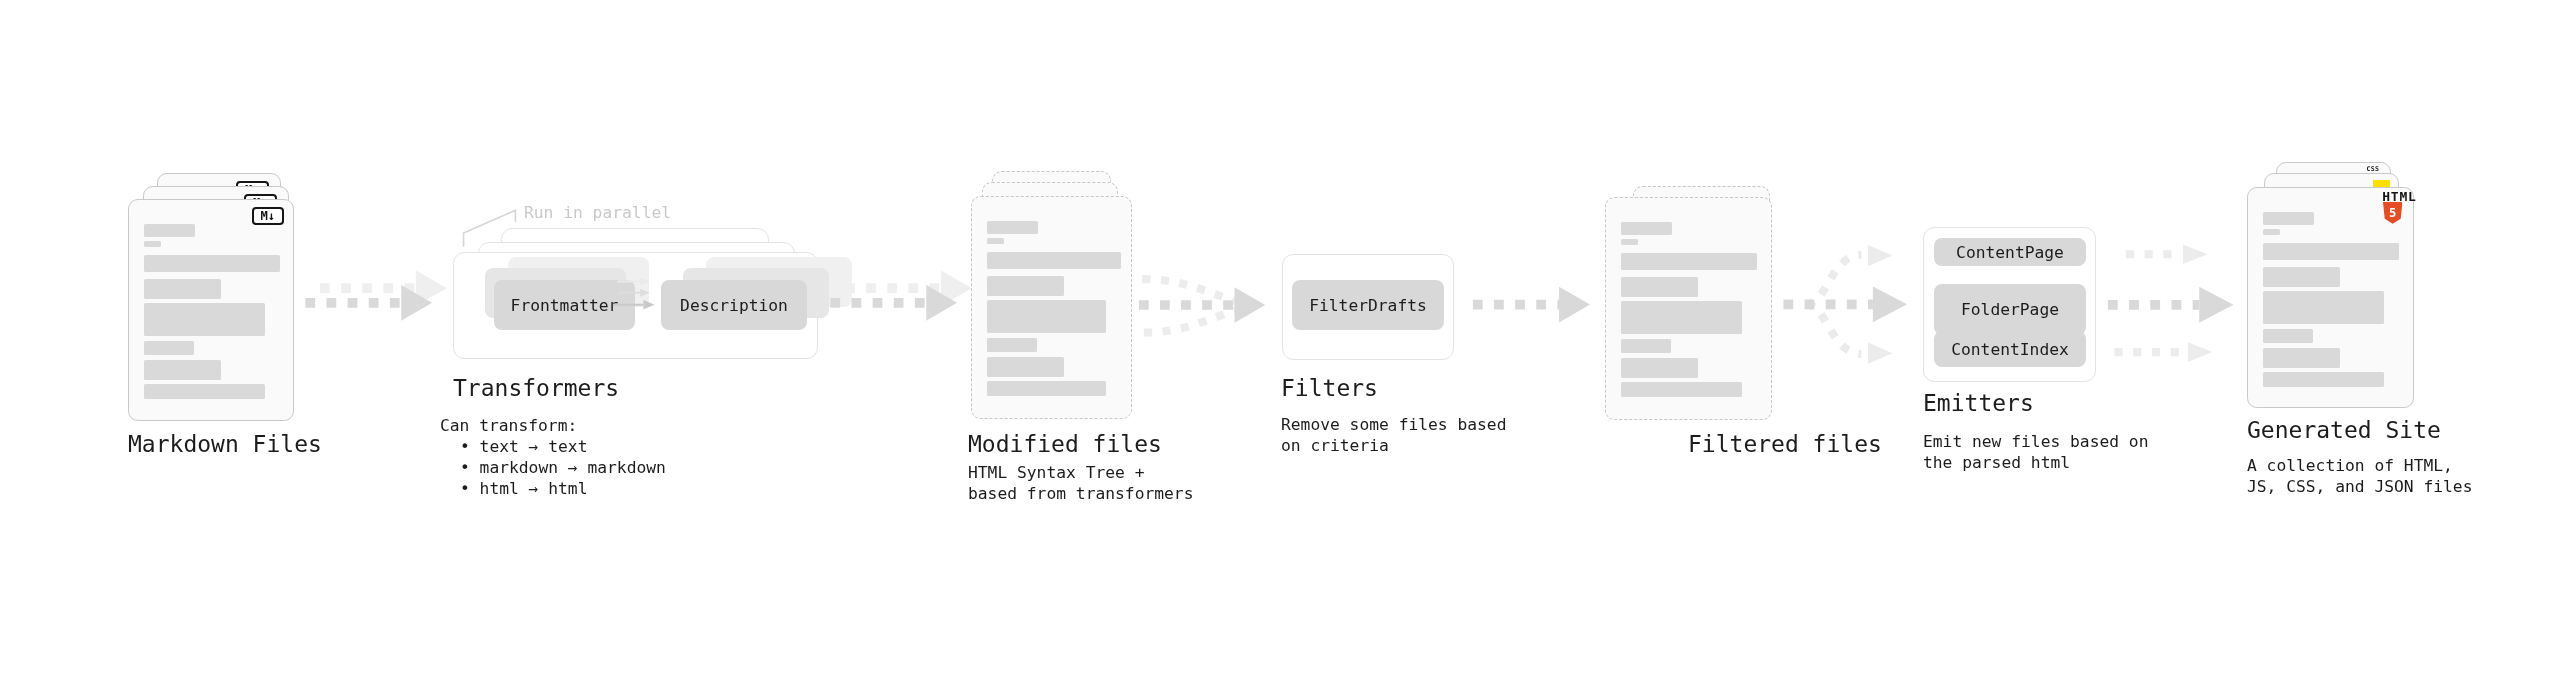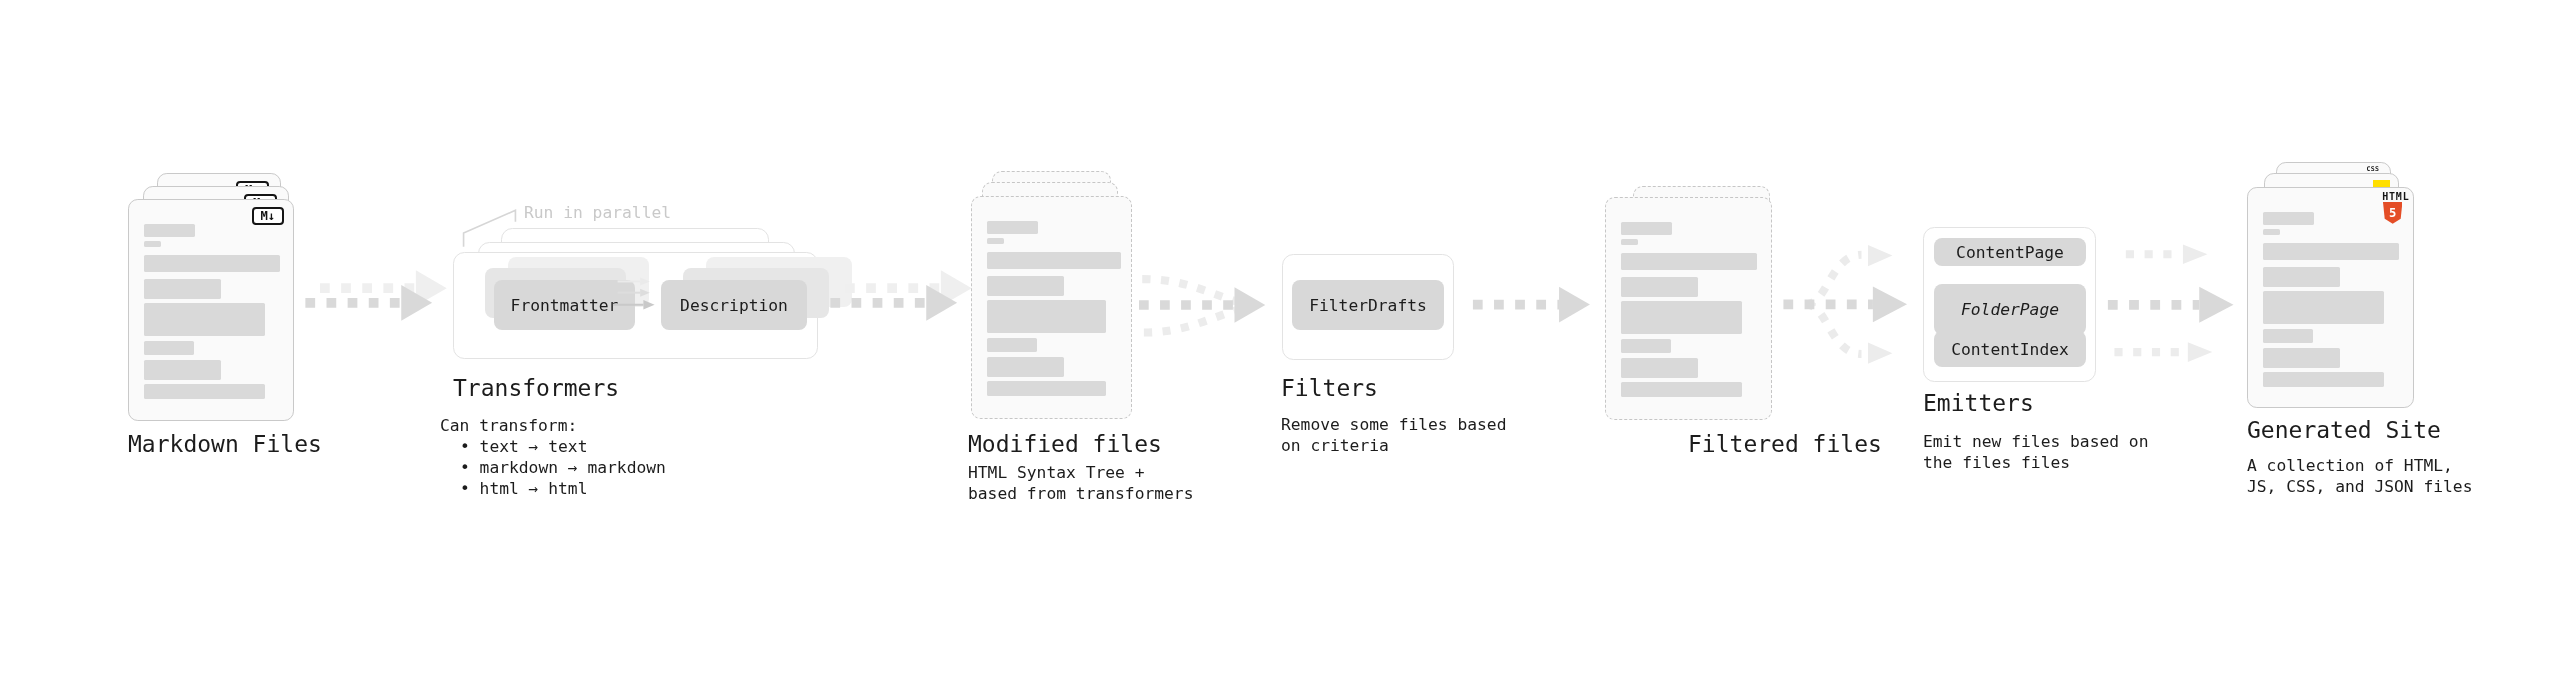--- a/index.html
+++ b/index.html
@@ -15,21 +15,21 @@
   .gray-box{position:absolute;background:#d8d8d8;border-radius:8.1px;display:flex;align-items:center;justify-content:center;
     font-size:16.3px;color:#1c1c1c;box-sizing:border-box;}
   .gray-box.ghost1{background:#e6e6e6;}
   .gray-box.ghost2{background:#f0f0f0;}
   .title{position:absolute;font-size:23px;line-height:24.4px;white-space:pre;color:#1c1c1c;}
   .body-text{position:absolute;font-size:16.3px;line-height:19.5px;white-space:pre;color:#1c1c1c;}
   .note-text{position:absolute;font-size:16.3px;line-height:18px;white-space:pre;color:#c9c9c9;}
   .md-badge{position:absolute;top:6.5px;width:32.5px;height:18.7px;border:2.4px solid #151515;border-radius:4.1px;background:#fff;
     display:flex;align-items:center;justify-content:center;font-weight:bold;font-size:12.2px;color:#151515;box-sizing:border-box;}
   .html5-icon{position:absolute;top:4.9px;right:9.8px;width:21px;text-align:center;}
-  .html5-word{font-size:10px;font-weight:bold;letter-spacing:0.8px;color:#151515;line-height:8.1px;}
+  .html5-word{font-size:13px;font-weight:bold;letter-spacing:0.8px;color:#151515;line-height:8.1px;}
   .html5-shield{width:19.5px;height:22px;margin:0.8px auto 0 auto;background:#e44d26;
     clip-path:polygon(0 0,100% 0,91% 77%,50% 100%,9% 77%);
     display:flex;align-items:center;justify-content:center;color:#fff;font-size:12.2px;font-weight:bold;}
   .js-icon{position:absolute;top:5.7px;right:8.1px;width:17px;height:14px;background:#ffdf00;}
   .css-icon{position:absolute;top:3.3px;right:9.8px;width:14.6px;text-align:center;}
   .css-word{font-size:6.5px;font-weight:bold;color:#151515;line-height:6.5px;letter-spacing:0.4px;}
   .css-bar{height:3.3px;background:#2862e9;margin-top:0.8px;border-radius:0.8px;}
   svg.arrow{position:absolute;overflow:visible;}
 </style>
 </head>
@@ -166,29 +166,29 @@
     <path d="M32,73 C58,73 62,134 100,134" stroke="#ebebeb" stroke-width="10" stroke-dasharray="10 13" fill="none"></path>
     <polygon points="108,120 108,146 138,133" fill="#ececec"></polygon>
     <line x1="4" y1="73" x2="114" y2="73" stroke="#d9d9d9" stroke-width="12" stroke-dasharray="12 14"></line>
     <polygon points="114,51 114,95 156,73" fill="#d9d9d9"></polygon>
   </svg>
 
   <div class="container-box" style="left:1923px;top:227px;width:173px;height:155px;"></div>
   <div class="gray-box" style="left:1934px;top:238px;width:152px;height:28px;">
     <span>ContentPage</span>
   </div>
-  <div class="gray-box" style="left:1934px;top:284px;width:152px;height:51px;font-style:italic;">
+  <div class="gray-box" style="left:1934px;top:284px;width:152px;height:51px;">
     <span>FolderPage</span>
   </div>
   <div class="gray-box" style="left:1934px;top:331px;width:152px;height:36px;">
     <span>ContentIndex</span>
   </div>
   <div class="title" style="left:1923px;top:391px;">Emitters</div>
   <div class="body-text" style="left:1923px;top:432px;">Emit new files based on</div>
-  <div class="body-text" style="left:1923px;top:453px;">the files files</div>
+  <div class="body-text" style="left:1923px;top:453px;">the parsed html</div>
 
   <svg class="arrow" style="left:2103px;top:242px;" width="137" height="124" viewBox="0 0 168 152">
     <line x1="28" y1="15" x2="92" y2="15" stroke="#ececec" stroke-width="10" stroke-dasharray="10 13"></line>
     <polygon points="98,3 98,27 128,15" fill="#ececec"></polygon>
     <line x1="6" y1="77" x2="118" y2="77" stroke="#d9d9d9" stroke-width="12" stroke-dasharray="12 14"></line>
     <polygon points="118,55 118,99 160,77" fill="#d9d9d9"></polygon>
     <line x1="14" y1="135" x2="98" y2="135" stroke="#ececec" stroke-width="10" stroke-dasharray="10 13"></line>
     <polygon points="104,123 104,147 134,135" fill="#ececec"></polygon>
   </svg>
 

